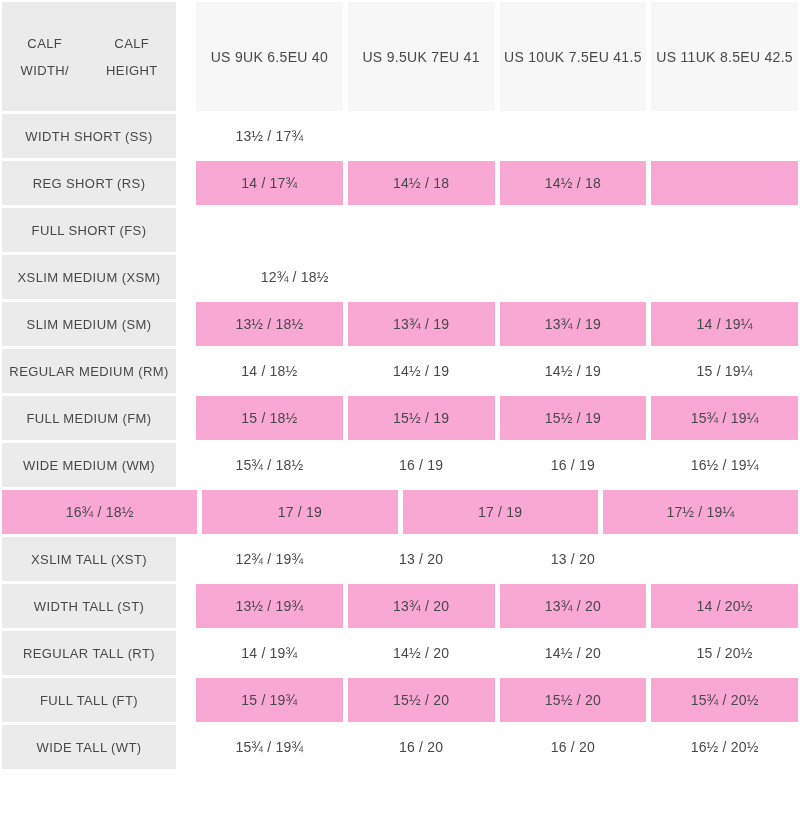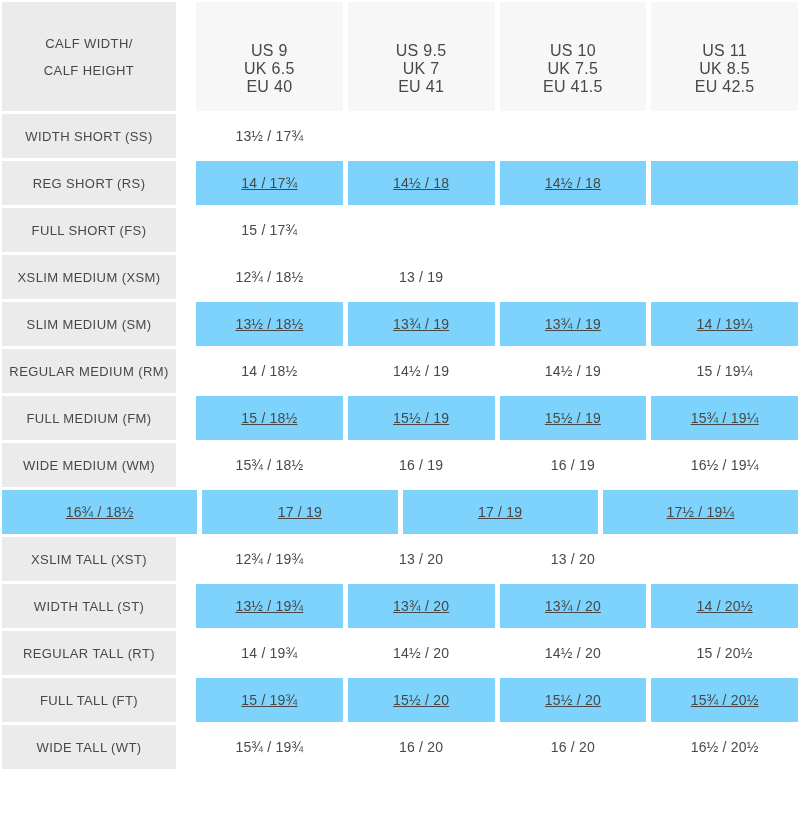--- a/index.html
+++ b/index.html
@@ -32,42 +32,42 @@
   .label-cell, .corner-cell {
     flex: none;
     width: 174px;
     margin-right: 15px;
     background: #ebebeb;
     font-size: 13px;
     letter-spacing: 0.4px;
     text-align: center;
   }
   .corner-cell {
-    flex-direction: column;
+    flex-direction: row;
     justify-content: center;
     line-height: 27px;
   }
   .head-cell {
     flex: 1;
     background: #f7f7f7;
-    flex-direction: column;
-    justify-content: flex-end;
+    flex-direction: row;
+    justify-content: center;
     padding: 16px 0 15px 0;
-    font-size: 16px;
+    font-size: 14px;
     letter-spacing: 0.3px;
     text-align: center;
   }
   .data-cell {
     flex: 1;
     background: #ffffff;
     font-size: 14px;
     letter-spacing: 0.2px;
     text-align: left;
   }
-  .row.alt .data-cell { background: #7dd3fc; text-decoration: underline; }
+  .row.alt .data-cell { background: #f9a8d4; }
 </style>
 </head>
 <body>
 
 <div class="size-table">
 
   <div class="row header-row">
     <div class="cell corner-cell">
       <div>CALF WIDTH/</div>
       <div>CALF HEIGHT</div>
@@ -105,31 +105,29 @@
   <div class="row alt">
     <div class="cell label-cell">REG SHORT (RS)</div>
     <div class="cell data-cell">14 / 17¾</div>
     <div class="cell data-cell">14½ / 18</div>
     <div class="cell data-cell">14½ / 18</div>
     <div class="cell data-cell"></div>
   </div>
 
   <div class="row">
     <div class="cell label-cell">FULL SHORT (FS)</div>
-    <div class="cell data-cell">15 / 17¾</div>
     <div class="cell data-cell"></div>
     <div class="cell data-cell"></div>
     <div class="cell data-cell"></div>
   </div>
 
 
   <div class="row">
     <div class="cell label-cell">XSLIM MEDIUM (XSM)</div>
     <div class="cell data-cell">12¾ / 18½</div>
-    <div class="cell data-cell">13 / 19</div>
     <div class="cell data-cell"></div>
     <div class="cell data-cell"></div>
   </div>
 
   <div class="row alt">
     <div class="cell label-cell">SLIM MEDIUM (SM)</div>
     <div class="cell data-cell">13½ / 18½</div>
     <div class="cell data-cell">13¾ / 19</div>
     <div class="cell data-cell">13¾ / 19</div>
     <div class="cell data-cell">14 / 19¼</div>

